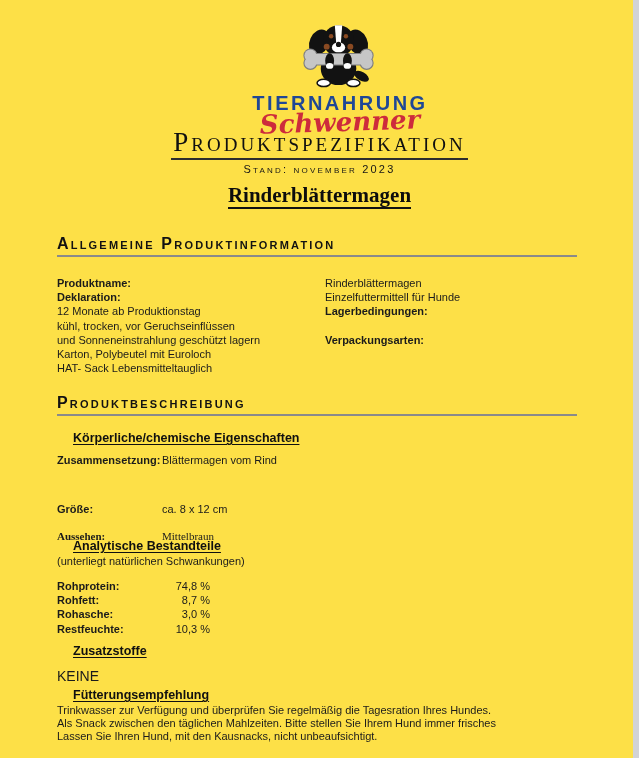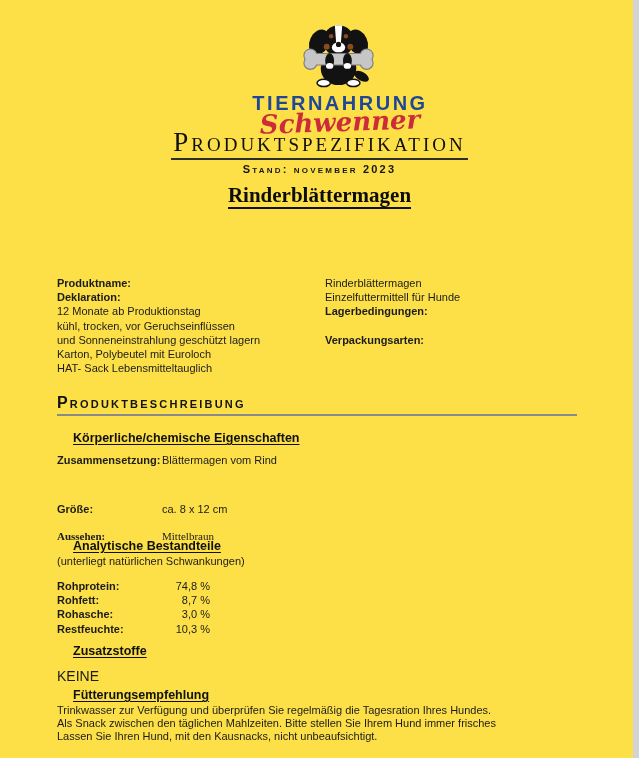--- a/index.html
+++ b/index.html
@@ -11,21 +11,21 @@
   .logo{position:absolute;top:20px;left:0;width:680px;text-align:center;line-height:1;}
   .logo svg{display:inline-block;}
   .brand-top{margin-top:-4px;font-size:20px;font-weight:800;letter-spacing:2.5px;color:#1f4796;}
   .brand-script{margin-top:-4px;font-family:"DejaVu Serif",serif;font-style:italic;font-weight:700;
     font-size:26px;color:#cd2b3c;transform:rotate(-2deg);}
 
   
   .titleblock{position:absolute;top:129px;left:0;width:639px;text-align:center;line-height:1;}
   .doc-title{display:inline-block;font-family:"Liberation Serif",serif;font-variant:small-caps;
     font-size:27px;letter-spacing:3px;color:#101010;border-bottom:2px solid #2d2d2d;padding:0 2px 2px 2px;}
-  .stand{margin-top:4px;font-size:11px;font-weight:bold;font-variant:small-caps;letter-spacing:2.2px;color:#161616;}
+  .stand{margin-top:4px;font-size:11px;font-weight:normal;font-variant:small-caps;letter-spacing:2.2px;color:#161616;}
   .product-title{margin-top:10px;}
   .product-title span{display:inline-block;font-family:"Liberation Serif",serif;font-weight:bold;
     font-size:21px;color:#0d0d0d;border-bottom:2px solid #111;padding-bottom:1px;}
 
   
   .sect{position:absolute;left:57px;width:520px;font-size:16px;font-weight:bold;
     font-variant:small-caps;letter-spacing:2.2px;color:#121212;
     border-bottom:2px solid #8a8a8a;padding-bottom:3px;line-height:1;}
   .sect1{top:236px;}
   .sect2{top:395px;}
@@ -110,20 +110,21 @@
     <div class="brand-top">TIERNAHRUNG</div>
     <div class="brand-script">Schwenner</div>
   </div>
 
   <div class="titleblock">
     <div><span class="doc-title">Produktspezifikation</span></div>
     <div class="stand">Stand: november 2023</div>
     <div class="product-title"><span>Rinderblättermagen</span></div>
   </div>
 
+  <div class="sect sect1">Allgemeine Produktinformation</div>
 
   <div class="info-grid">
     <div class="lbl">Produktname:</div>
     <div class="val">Rinderblättermagen</div>
     <div class="lbl">Deklaration:</div>
     <div class="val">Einzelfuttermittell für Hunde</div>
     <div class="val">12 Monate ab Produktionstag</div>
     <div class="lbl">Lagerbedingungen:</div>
     <div class="val">kühl, trocken, vor Geruchseinflüssen</div>
     <div class="lbl"></div>

